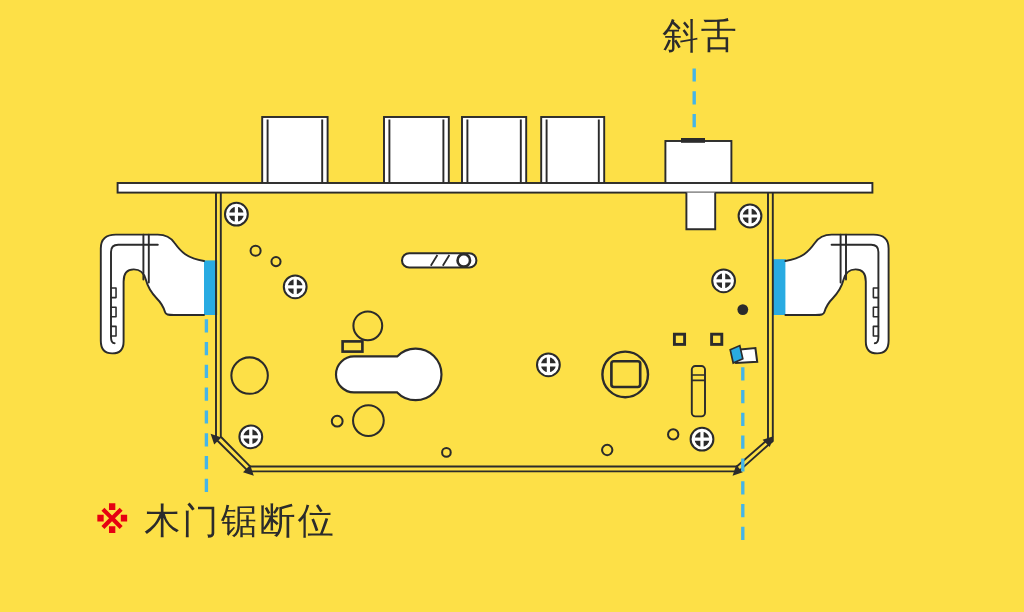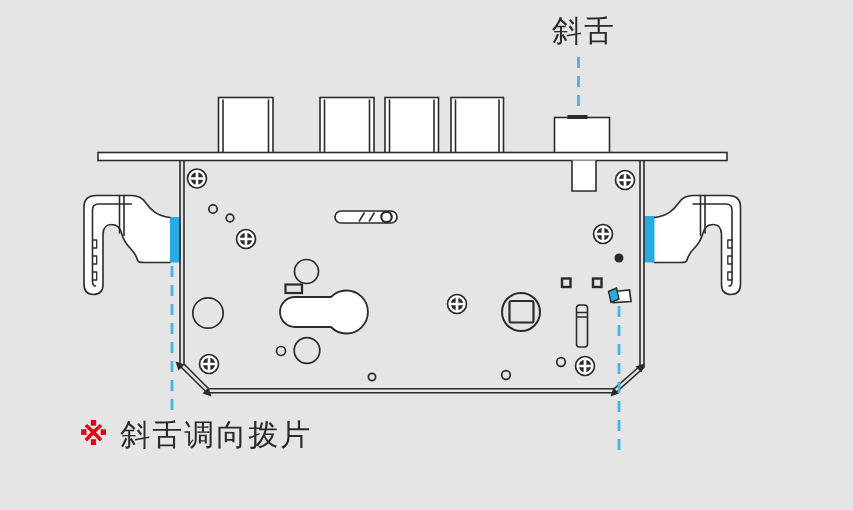--- a/index.html
+++ b/index.html
@@ -1,19 +1,19 @@
 <!DOCTYPE html>
 <html><head>
 <meta charset="utf-8">
 <style>
   html,body{margin:0;padding:0;background:#fff;}
   .stage{
     position:relative;
     width:853px;height:510px;
-    background:#e5e5e5;
+    background:#fde047;
     overflow:hidden;
     font-family:"Liberation Sans","DejaVu Sans",sans-serif;
   }
   .stage svg{position:absolute;left:0;top:0;}
   .anno{
     position:absolute;
     color:#2b2b2b;
     font-size:30px;
     font-weight:500;
     letter-spacing:2px;
@@ -159,17 +159,17 @@
       <line x1="172" y1="266" x2="172" y2="413"></line>
       <line x1="619" y1="306" x2="619" y2="454"></line>
     </g>
   </svg>
 
   <div class="anno label-latch">
     <span>斜舌</span>
   </div>
 
   <div class="anno label-sawcut">
-    <span class="marker">※</span><span>斜舌调向拨片</span>
+    <span class="marker">※</span><span>木门锯断位</span>
   </div>
 
 
 </div>
 
 </body></html>

